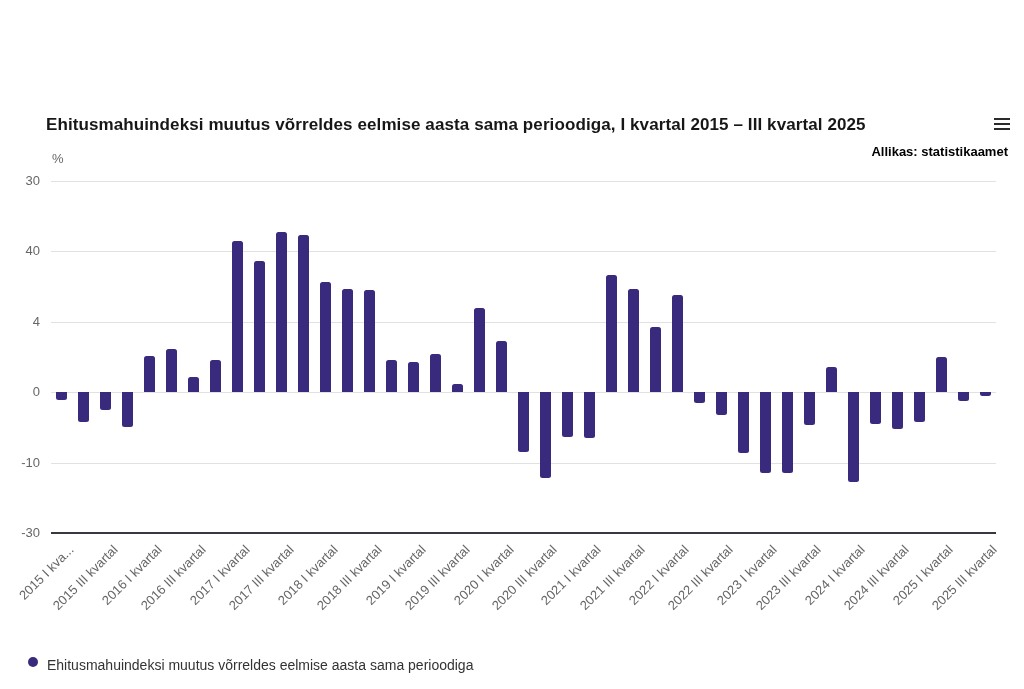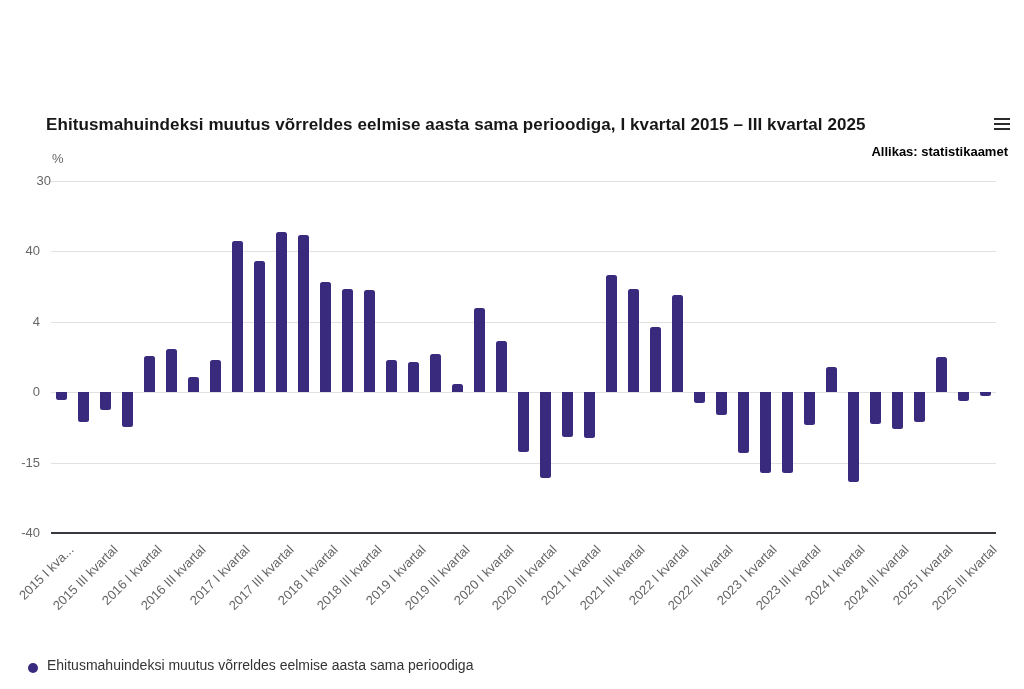--- a/index.html
+++ b/index.html
@@ -34,21 +34,21 @@
     position:absolute; white-space:nowrap;
     font-size:13px; color:#666666;
     transform:translateX(-100%) rotate(-45deg);
     transform-origin:100% 0%;
   }
   .chart-bar { position:absolute; width:11px; background:#3a2a7e; }
   .chart-bar.pos { border-radius:2.5px 2.5px 0 0; }
   .chart-bar.neg { border-radius:0 0 2.5px 2.5px; }
   .legend {
     position:absolute; left:28px; top:657px;
-    display:flex; align-items:flex-end; gap:9px;
+    display:flex; align-items:flex-start; gap:9px;
   }
   .legend-marker { width:10px; height:10px; border-radius:50%; background:#3a2a7e; }
   .legend-label { font-size:14px; color:#333333; }
 </style>
 </head>
 <body>
 
 <div class="page">
 
   <div class="chart-title">Ehitusmahuindeksi muutus võrreldes eelmise aasta sama perioodiga, I kvartal 2015 – III kvartal 2025</div>
@@ -58,31 +58,31 @@
     <div class="bar"></div>
     <div class="bar"></div>
   </div>
 
   <div class="source-label">Allikas: statistikaamet</div>
 
   <div class="unit-label">%</div>
 
   <div id="chart-area">
       <div class="gridline" style="left: 51px; width: 945px; top: 181px;"></div>
-      <div class="y-tick-label" style="left: 0px; top: 173px; padding-left: 11px;">30</div>
+      <div class="y-tick-label" style="left: 0px; top: 173px;">30</div>
       <div class="gridline" style="left: 51px; width: 945px; top: 251.4px;"></div>
       <div class="y-tick-label" style="left: 0px; top: 243.4px;">40</div>
       <div class="gridline" style="left: 51px; width: 945px; top: 321.8px;"></div>
       <div class="y-tick-label" style="left: 0px; top: 313.8px;">4</div>
       <div class="gridline" style="left: 51px; width: 945px; top: 392.2px;"></div>
       <div class="y-tick-label" style="left: 0px; top: 384.2px;">0</div>
       <div class="gridline" style="left: 51px; width: 945px; top: 462.6px;"></div>
-      <div class="y-tick-label" style="left: 0px; top: 454.6px;">-15</div>
+      <div class="y-tick-label" style="left: 0px; top: 454.6px;">-10</div>
       <div class="axis-line-bottom" style="left: 51px; width: 945px; top: 532px;"></div>
-      <div class="y-tick-label" style="left: 0px; top: 525px;">-40</div>
+      <div class="y-tick-label" style="left: 0px; top: 525px;">-30</div>
       <div class="chart-bar neg" title="2015 I kvartal: -1.1 %" style="left: 56.4884px; height: 7.744px; top: 392.2px; background: rgb(58, 42, 126);"></div>
       <div class="chart-bar neg" title="2015 II kvartal: -4.3 %" style="left: 78.4651px; height: 30.272px; top: 392.2px; background: rgb(58, 42, 126);"></div>
       <div class="chart-bar neg" title="2015 III kvartal: -2.5 %" style="left: 100.442px; height: 17.6px; top: 392.2px; background: rgb(58, 42, 126);"></div>
       <div class="chart-bar neg" title="2015 IV kvartal: -5 %" style="left: 122.419px; height: 35.2px; top: 392.2px; background: rgb(58, 42, 126);"></div>
       <div class="chart-bar pos" title="2016 I kvartal: 5.2 %" style="left: 144.395px; height: 36.608px; top: 355.592px; background: rgb(58, 42, 126);"></div>
       <div class="chart-bar pos" title="2016 II kvartal: 6.2 %" style="left: 166.372px; height: 43.648px; top: 348.552px; background: rgb(58, 42, 126);"></div>
       <div class="chart-bar pos" title="2016 III kvartal: 2.2 %" style="left: 188.349px; height: 15.488px; top: 376.712px; background: rgb(58, 42, 126);"></div>
       <div class="chart-bar pos" title="2016 IV kvartal: 4.6 %" style="left: 210.326px; height: 32.384px; top: 359.816px; background: rgb(58, 42, 126);"></div>
       <div class="chart-bar pos" title="2017 I kvartal: 21.5 %" style="left: 232.302px; height: 151.36px; top: 240.84px; background: rgb(58, 42, 126);"></div>
       <div class="chart-bar pos" title="2017 II kvartal: 18.7 %" style="left: 254.279px; height: 131.648px; top: 260.552px; background: rgb(58, 42, 126);"></div>

